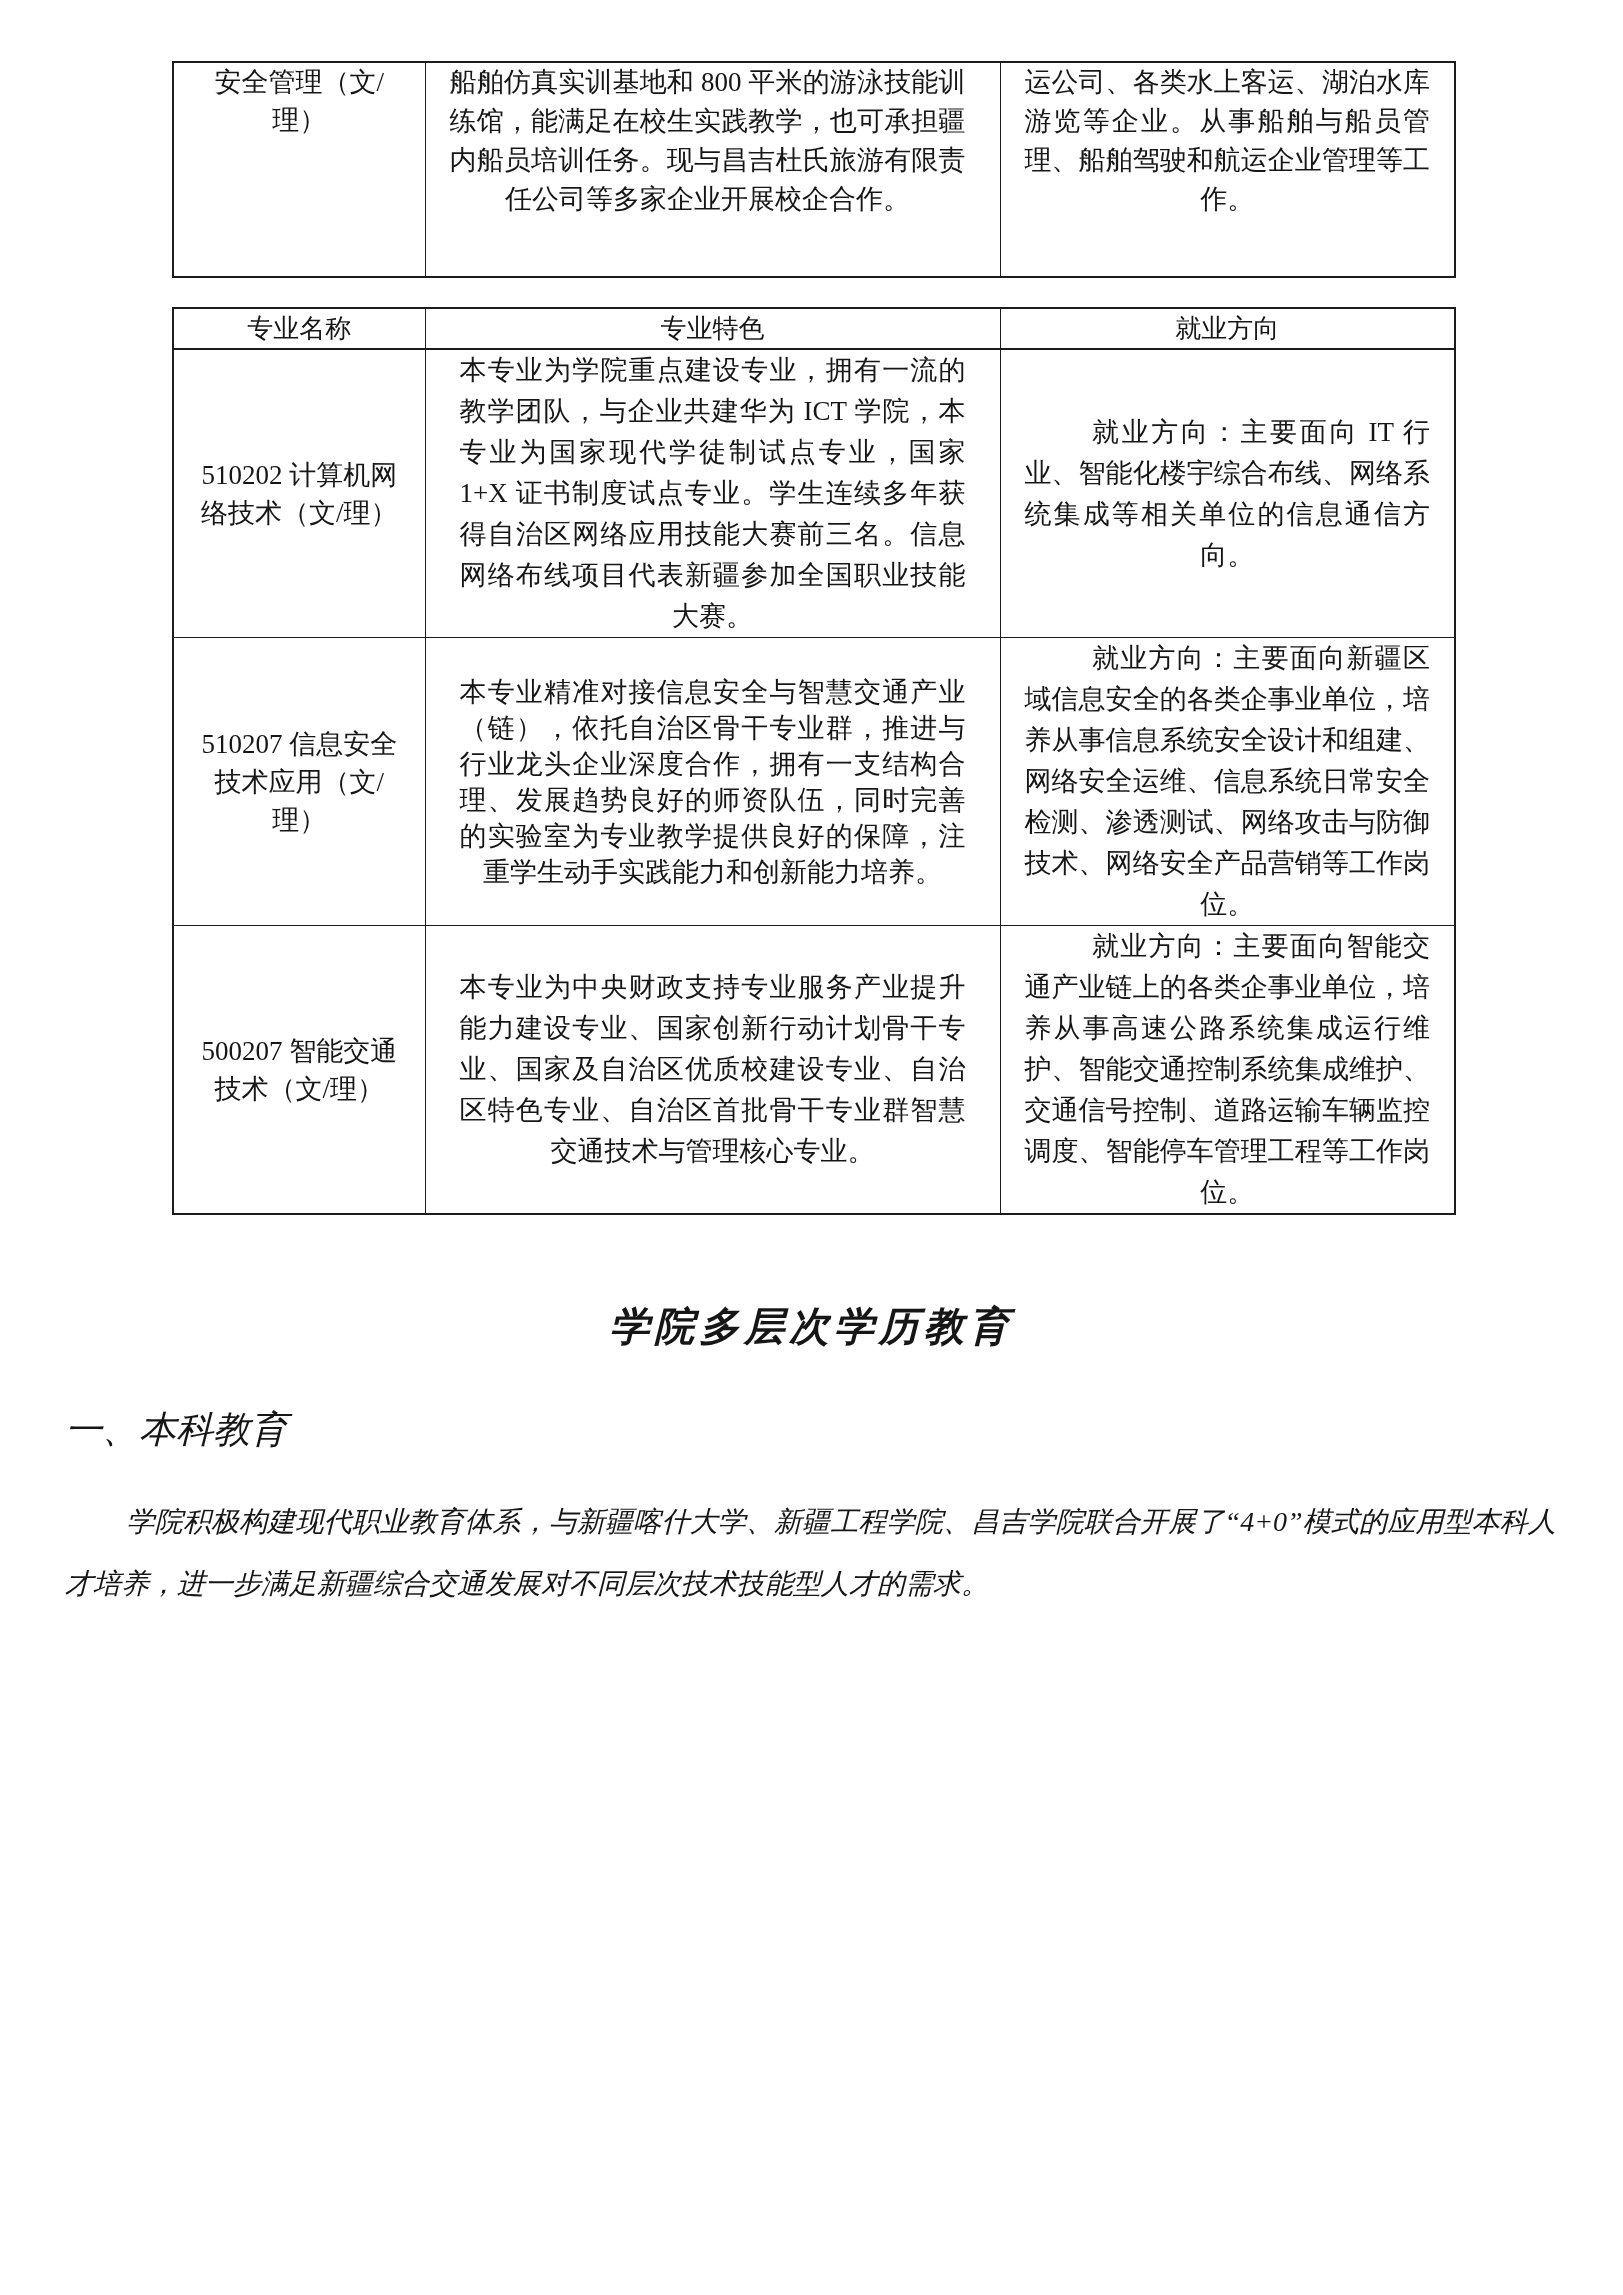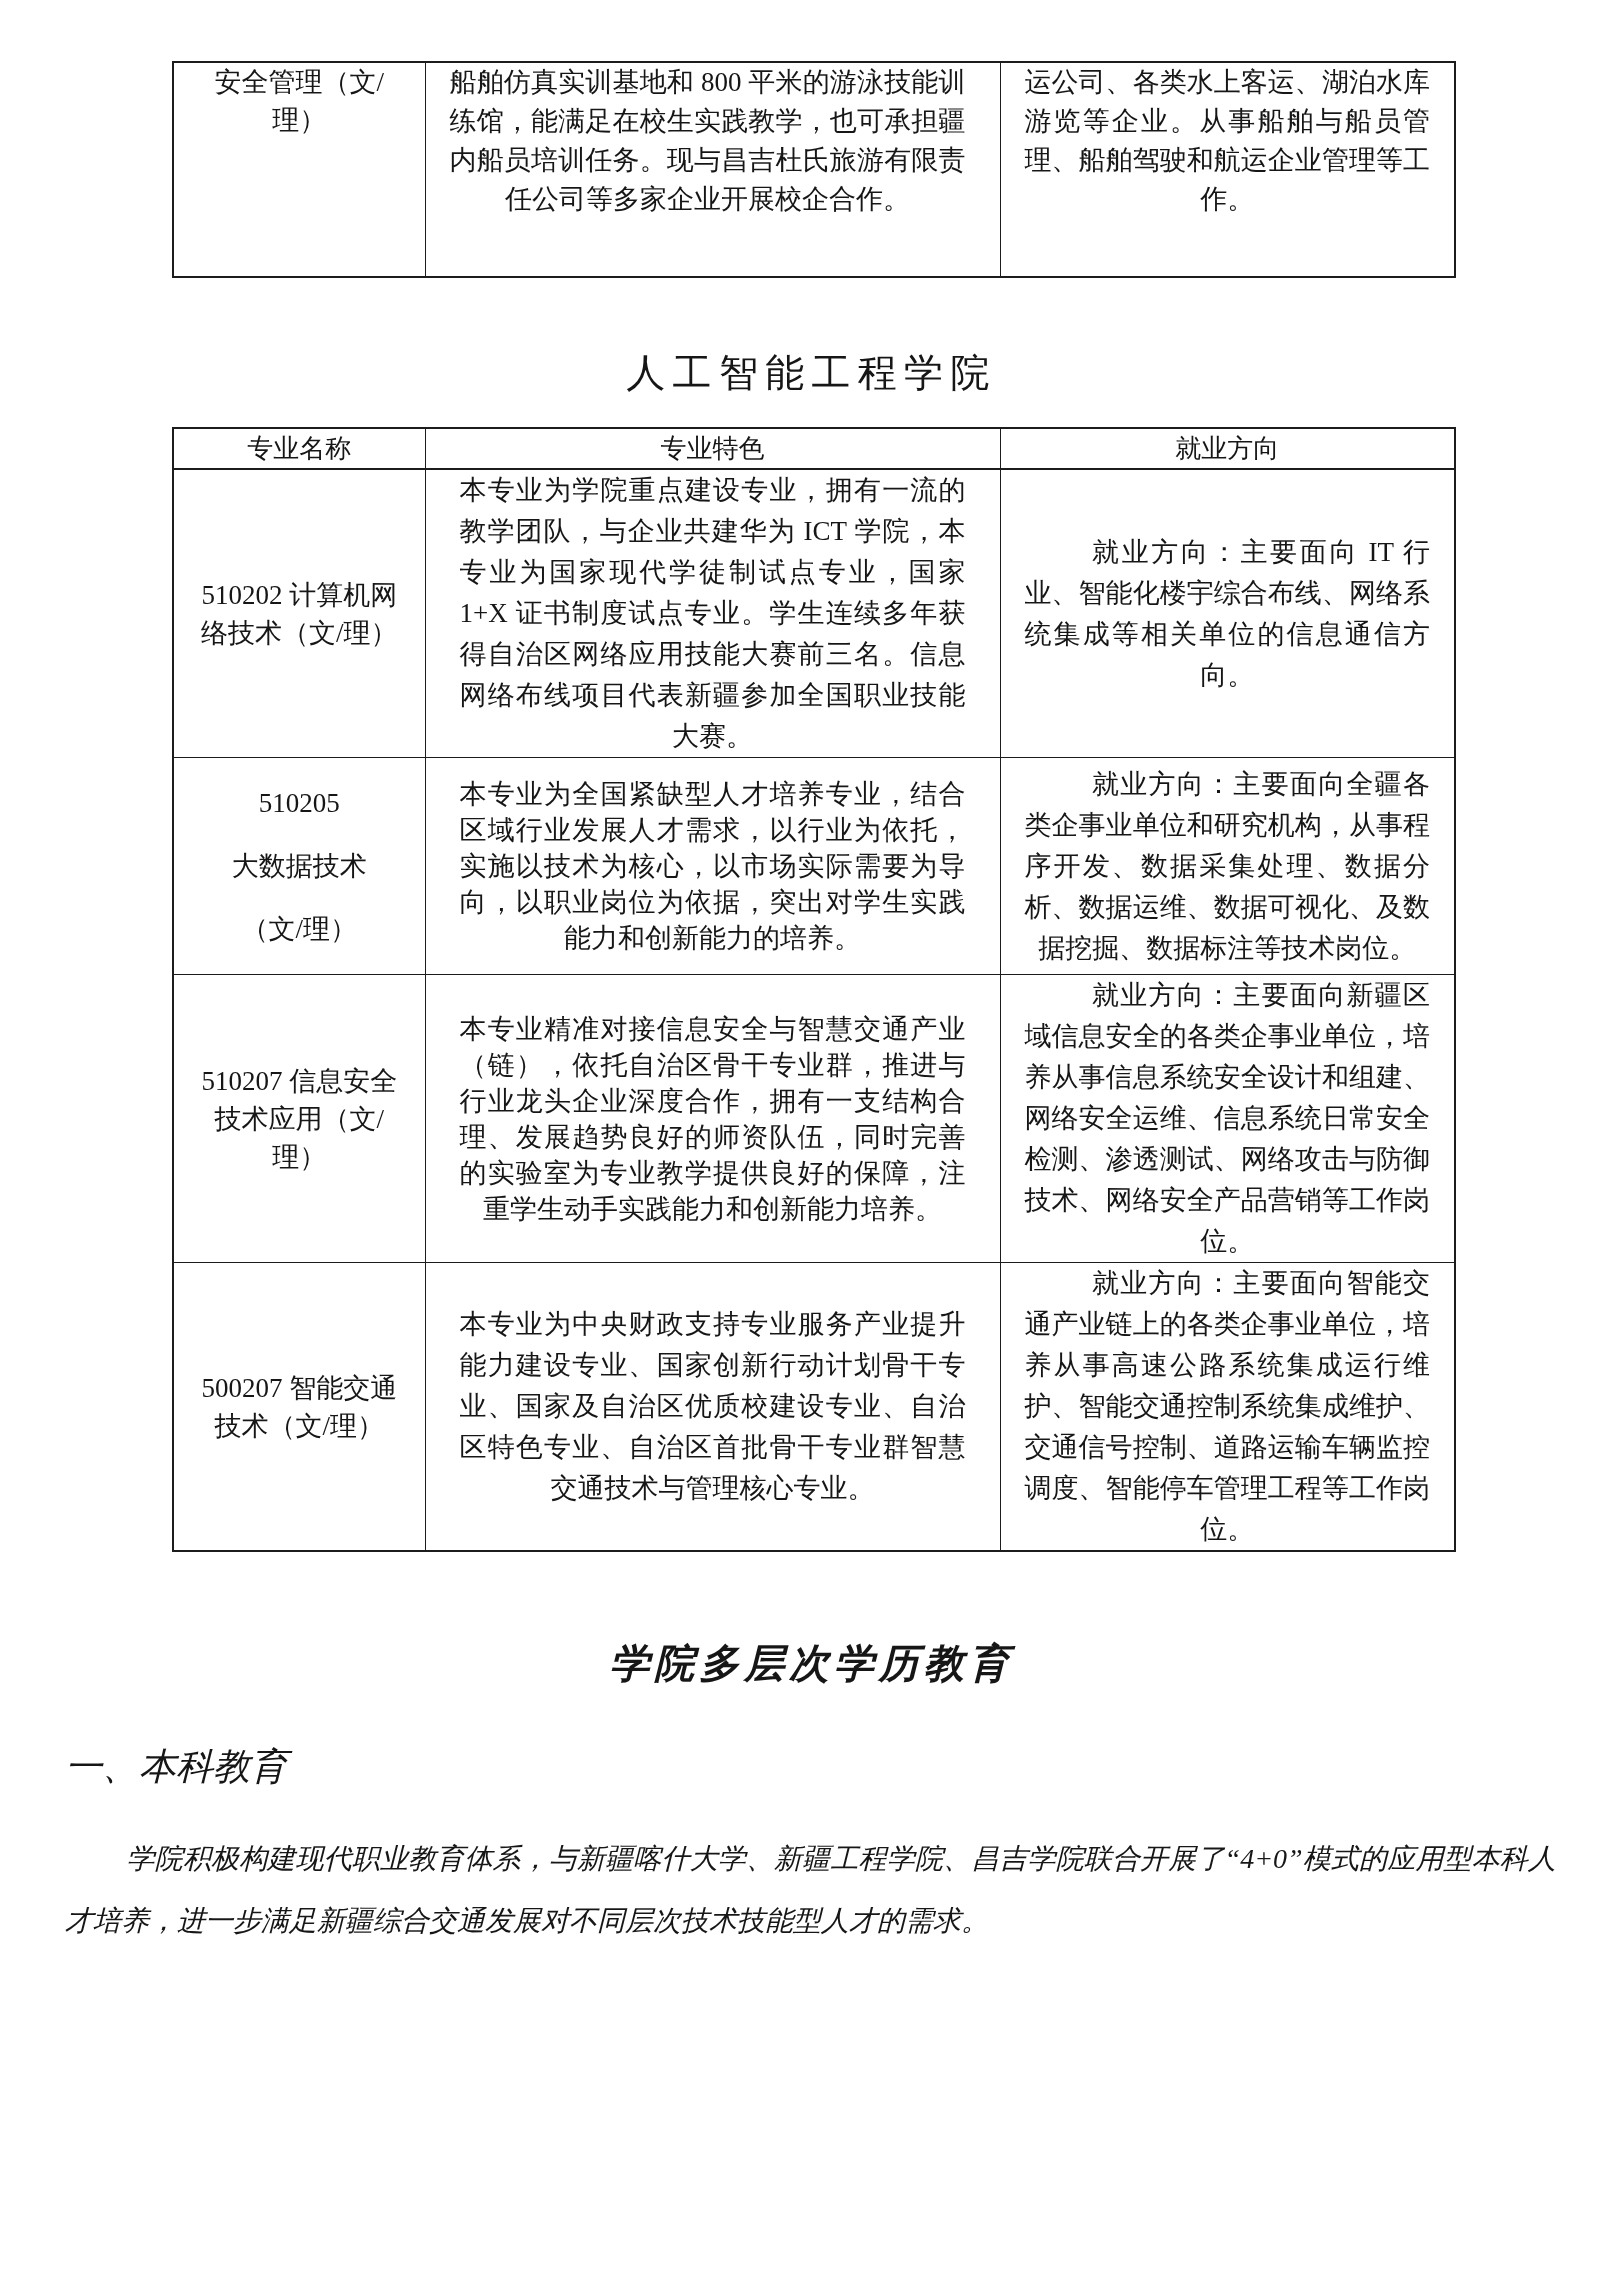--- a/index.html
+++ b/index.html
@@ -131,47 +131,39 @@
     </colgroup>
     <tbody>
       <tr>
         <td class="major">安全管理（文/理）</td>
         <td class="feat">船舶仿真实训基地和 800 平米的游泳技能训练馆，能满足在校生实践教学，也可承担疆内船员培训任务。现与昌吉杜氏旅游有限责任公司等多家企业开展校企合作。</td>
         <td class="emp">运公司、各类水上客运、湖泊水库游览等企业。从事船舶与船员管理、船舶驾驶和航运企业管理等工作。</td>
       </tr>
     </tbody>
   </table>
 
-  <h1 class="section-title">人工智能工程学院</h1>
 
   <table class="doc-table main-table">
     <colgroup>
       <col style="width:252px">
       <col style="width:575px">
       <col style="width:455px">
     </colgroup>
     <thead>
       <tr>
         <th>专业名称</th>
         <th>专业特色</th>
         <th>就业方向</th>
       </tr>
     </thead>
     <tbody>
       <tr class="r1">
         <td class="major">510202 计算机网络技术（文/理）</td>
         <td class="feat">本专业为学院重点建设专业，拥有一流的教学团队，与企业共建华为 ICT 学院，本专业为国家现代学徒制试点专业，国家 1+X 证书制度试点专业。学生连续多年获得自治区网络应用技能大赛前三名。信息网络布线项目代表新疆参加全国职业技能大赛。</td>
         <td class="emp">就业方向：主要面向 IT 行业、智能化楼宇综合布线、网络系统集成等相关单位的信息通信方向。</td>
-      </tr>
-      <tr class="r2">
-        <td class="major spread">510205
-大数据技术
-（文/理）</td>
-        <td class="feat tight">本专业为全国紧缺型人才培养专业，结合区域行业发展人才需求，以行业为依托，实施以技术为核心，以市场实际需要为导向，以职业岗位为依据，突出对学生实践能力和创新能力的培养。</td>
-        <td class="emp">就业方向：主要面向全疆各类企事业单位和研究机构，从事程序开发、数据采集处理、数据分析、数据运维、数据可视化、及数据挖掘、数据标注等技术岗位。</td>
       </tr>
       <tr class="r3">
         <td class="major">510207 信息安全技术应用（文/理）</td>
         <td class="feat tight">本专业精准对接信息安全与智慧交通产业（链），依托自治区骨干专业群，推进与行业龙头企业深度合作，拥有一支结构合理、发展趋势良好的师资队伍，同时完善的实验室为专业教学提供良好的保障，注重学生动手实践能力和创新能力培养。</td>
         <td class="emp">就业方向：主要面向新疆区域信息安全的各类企事业单位，培养从事信息系统安全设计和组建、网络安全运维、信息系统日常安全检测、渗透测试、网络攻击与防御技术、网络安全产品营销等工作岗位。</td>
       </tr>
       <tr class="r4">
         <td class="major">500207 智能交通技术（文/理）</td>
         <td class="feat">本专业为中央财政支持专业服务产业提升能力建设专业、国家创新行动计划骨干专业、国家及自治区优质校建设专业、自治区特色专业、自治区首批骨干专业群智慧交通技术与管理核心专业。</td>
         <td class="emp">就业方向：主要面向智能交通产业链上的各类企事业单位，培养从事高速公路系统集成运行维护、智能交通控制系统集成维护、交通信号控制、道路运输车辆监控调度、智能停车管理工程等工作岗位。</td>

